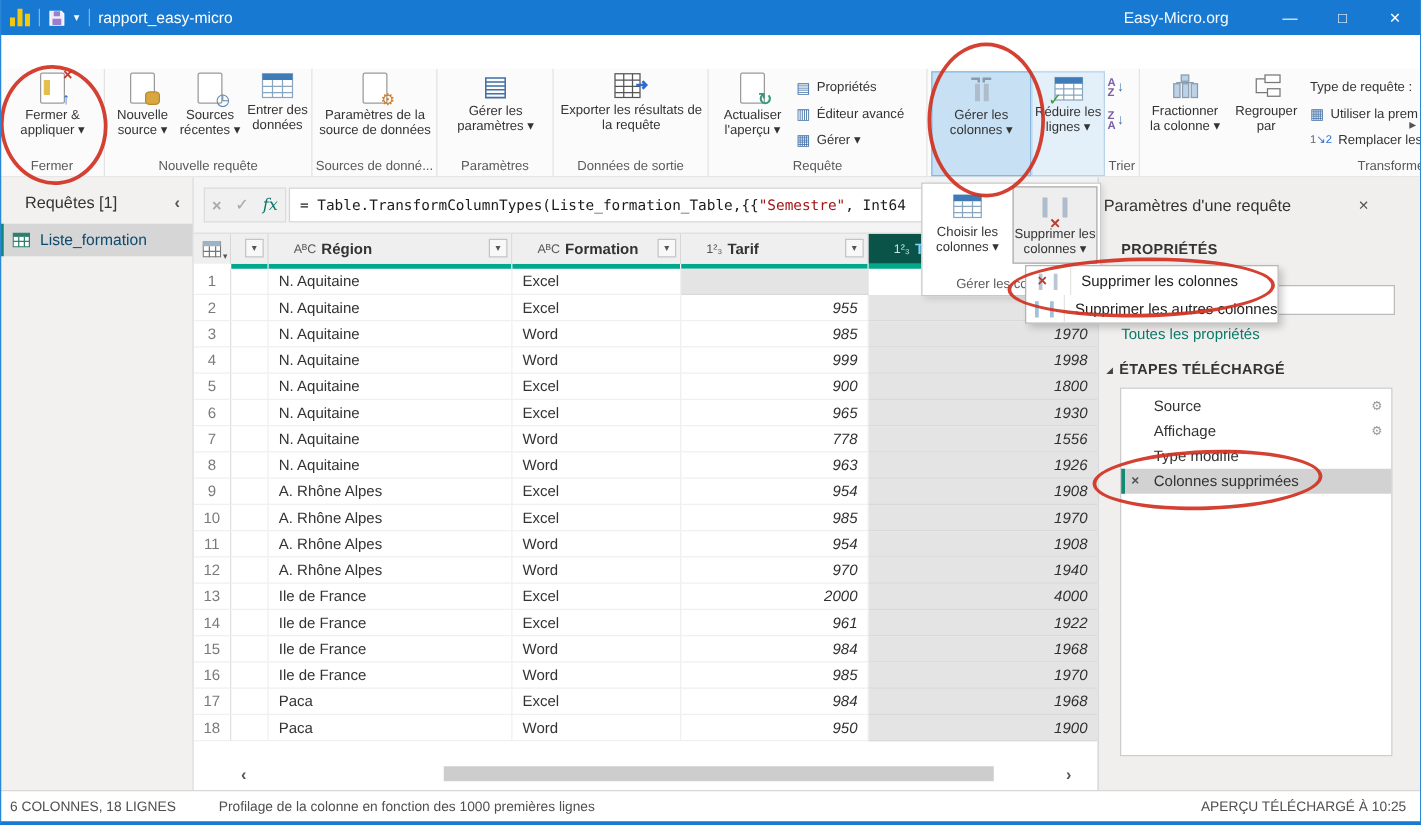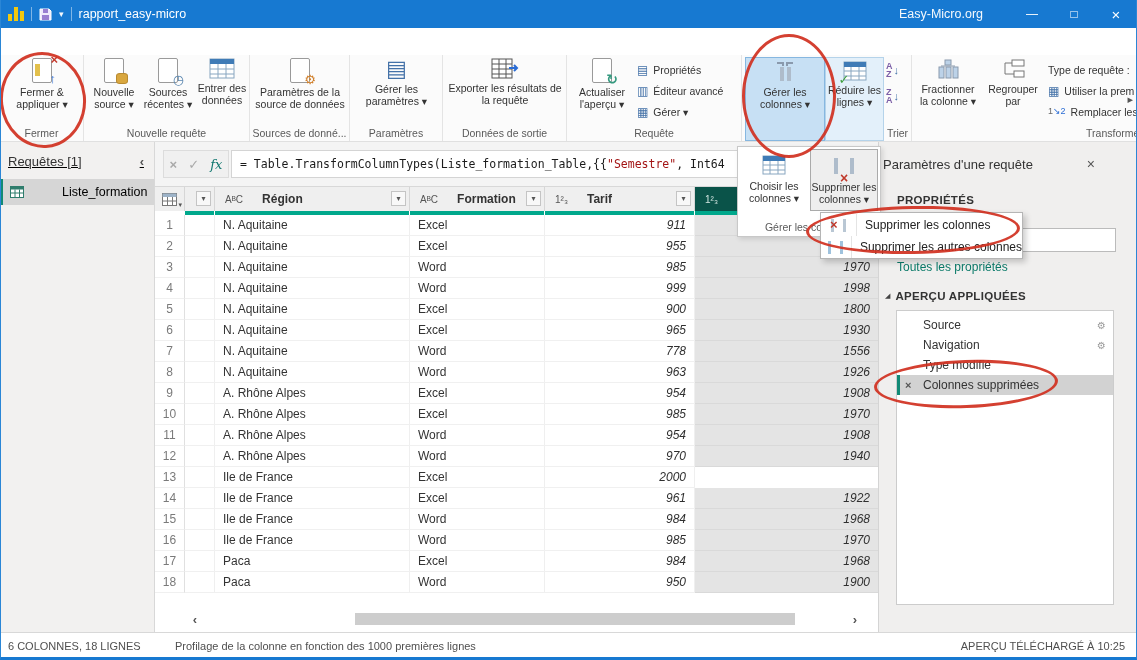--- a/index.html
+++ b/index.html
@@ -61,45 +61,45 @@
   .sort-ic .ltr{font-size:9px;font-weight:700;color:#7b5ea7;line-height:8px;}
   .sort-ic .arr{font-size:11px;color:#4472a8;}
   .rvic{display:flex;align-items:center;line-height:1;}
   .rvic .r1{font-size:9px;color:#666;}
   .rvic .ra{font-size:9px;color:#2b6cd4;}
   .rvic .r2{font-size:9px;color:#2b6cd4;}
   .expand-arrow{position:absolute;right:4px;top:38px;color:#555;font-size:11px;}
   
   .queries{position:absolute;left:0;top:142px;width:155px;height:490px;background:#f2f1f0;
     border-right:1px solid #d8d8d8;box-sizing:border-box;}
-  .q-head{display:flex;align-items:center;justify-content:space-between;padding:12px 10px 10px 8px;text-decoration:underline;}
+  .q-head{display:flex;align-items:center;justify-content:space-between;padding:12px 10px 10px 20px;}
   .q-title{font-size:13px;color:#333;}
   .q-collapse{color:#555;font-size:13px;font-weight:700;}
   .q-item{position:relative;height:26px;background:#d6d6d6;display:flex;align-items:center;gap:8px;padding-left:10px;}
   .q-item::before{content:"";position:absolute;left:0;top:0;width:3px;height:100%;background:#128a76;}
-  .q-item .q-label{font-size:12.5px;color:#000000;margin-left:30px;}
+  .q-item .q-label{font-size:12.5px;color:#0c4a6e;}
   
   .formula-row{position:absolute;left:155px;top:142px;width:723px;height:44px;background:#f4f4f4;box-sizing:border-box;}
   .fx-box{position:absolute;left:8px;top:8px;width:66px;height:28px;background:#f0f0f0;border:1px solid #dcdcdc;
     display:flex;align-items:center;justify-content:space-around;box-sizing:border-box;}
   .fx-cancel,.fx-check{color:#a9a9a9;font-size:13px;font-weight:700;}
   .fx-fx{font-family:"DejaVu Serif",serif;font-style:italic;color:#0f766e;font-size:13px;}
   .fx-input{position:absolute;left:76px;top:8px;width:640px;height:28px;background:#fff;border:1px solid #d4d4d4;
     box-sizing:border-box;display:flex;align-items:center;padding-left:8px;overflow:hidden;white-space:nowrap;
     font-family:"DejaVu Sans Mono",monospace;font-size:11.5px;color:#1b1b1b;}
   .fx-str{color:#a31515;}
   
   .grid-area{position:absolute;left:155px;top:186px;width:723px;height:446px;background:#fff;overflow:hidden;
     border-top:1px solid #d8d8d8;box-sizing:border-box;}
   .grid6{display:grid;grid-template-columns:30px 30px 195px 135px 150px 183px;}
   .thead{height:24px;}
   .hc{position:relative;background:#efefef;border-right:1px solid #d6d6d6;display:flex;align-items:center;
     font-size:12px;color:#3b3b3b;box-sizing:border-box;overflow:hidden;}
-  .hc .badge{font-size:10px;color:#555;margin:0 4px 0 10px;white-space:nowrap;text-align:center;}
-  .hc .hlabel{font-weight:700;color:#333;white-space:nowrap;margin-left:15px;}
+  .hc .badge{font-size:10px;color:#555;margin:0 4px 0 20px;white-space:nowrap;text-align:center;}
+  .hc .hlabel{font-weight:700;color:#333;white-space:nowrap;}
   .hc .dd{position:absolute;right:3px;top:4px;width:15px;height:15px;background:#f8f8f8;border:1px solid #c4c4c4;
     color:#555;font-size:8px;display:flex;align-items:center;justify-content:center;box-sizing:border-box;}
   .hc.selhd{background:#0a5349;}
   .hc.selhd .badge{color:#cfe3df;}
   .hc.selhd .hlabel{color:#7dd3fc;}
   .corner{justify-content:center;}
   .corner .dd2{position:absolute;right:2px;bottom:2px;font-size:7px;color:#555;}
   .qbar{height:4px;}
   .qbar i{display:block;background:#00a88c;border-right:1px solid #fff;}
   .qbar i.blank{background:transparent;border-right:1px solid transparent;}
@@ -446,21 +446,20 @@
         <i></i>
         <i></i>
         <i></i>
     </div>
     <div class="tbody">
         <div class="trow grid6">
           <div class="c rn">1</div>
           <div class="c"></div>
           <div class="c">N. Aquitaine</div>
           <div class="c">Excel</div>
-          <div class="c num">911</div>
           <div class="c num sel"></div>
         </div>
         <div class="trow grid6">
           <div class="c rn">2</div>
           <div class="c"></div>
           <div class="c">N. Aquitaine</div>
           <div class="c">Excel</div>
           <div class="c num">955</div>
           <div class="c num sel"></div>
         </div>
@@ -543,20 +542,21 @@
           <div class="c">Word</div>
           <div class="c num">970</div>
           <div class="c num sel">1940</div>
         </div>
         <div class="trow grid6">
           <div class="c rn">13</div>
           <div class="c"></div>
           <div class="c">Ile de France</div>
           <div class="c">Excel</div>
           <div class="c num">2000</div>
+          <div class="c num sel">4000</div>
         </div>
         <div class="trow grid6">
           <div class="c rn">14</div>
           <div class="c"></div>
           <div class="c">Ile de France</div>
           <div class="c">Excel</div>
           <div class="c num">961</div>
           <div class="c num sel">1922</div>
         </div>
         <div class="trow grid6">
@@ -604,29 +604,29 @@
   <div class="settings">
     <div class="sp-title-row">
       <span class="sp-title">Paramètres d'une requête</span>
       <span class="sp-close">×</span>
     </div>
     <div class="sp-h">PROPRIÉTÉS</div>
     <div class="sp-input"></div>
     <div class="sp-link">Toutes les propriétés</div>
     <div class="sp-steps-h">
       <span class="sp-tri">◢</span>
-      <span class="sp-steps-label">APERÇU APPLIQUÉES</span>
+      <span class="sp-steps-label">ÉTAPES TÉLÉCHARGÉ</span>
     </div>
     <div class="steps-box">
         <div class="step">
           <span>Source</span>
           <span class="step-gear">⚙</span>
         </div>
         <div class="step">
-          <span>Navigation</span>
+          <span>Affichage</span>
           <span class="step-gear">⚙</span>
         </div>
         <div class="step">
           <span>Type modifié</span>
         </div>
         <div class="step selected">
           <span class="step-x">×</span>
           <span>Colonnes supprimées</span>
         </div>
       </div>

